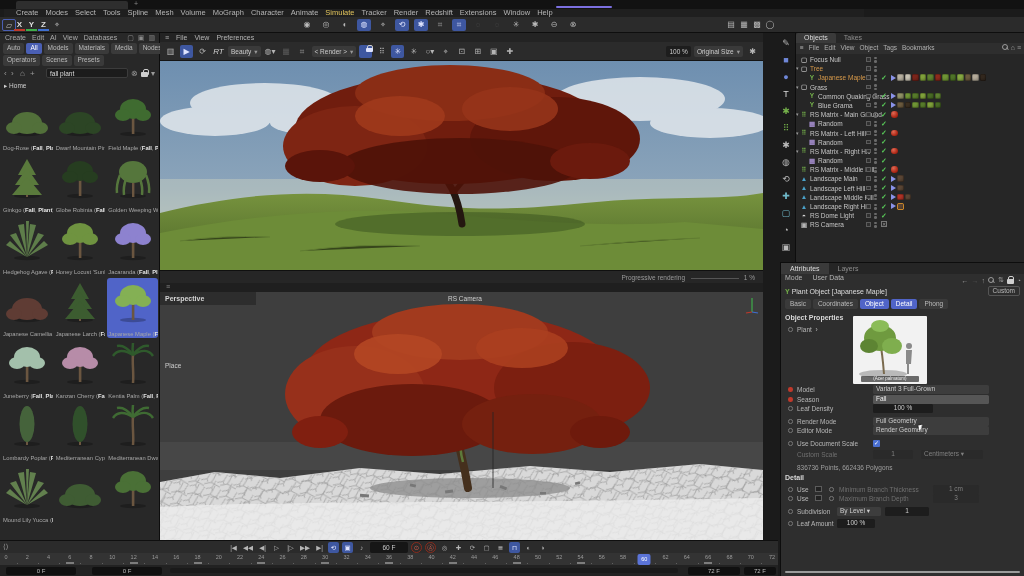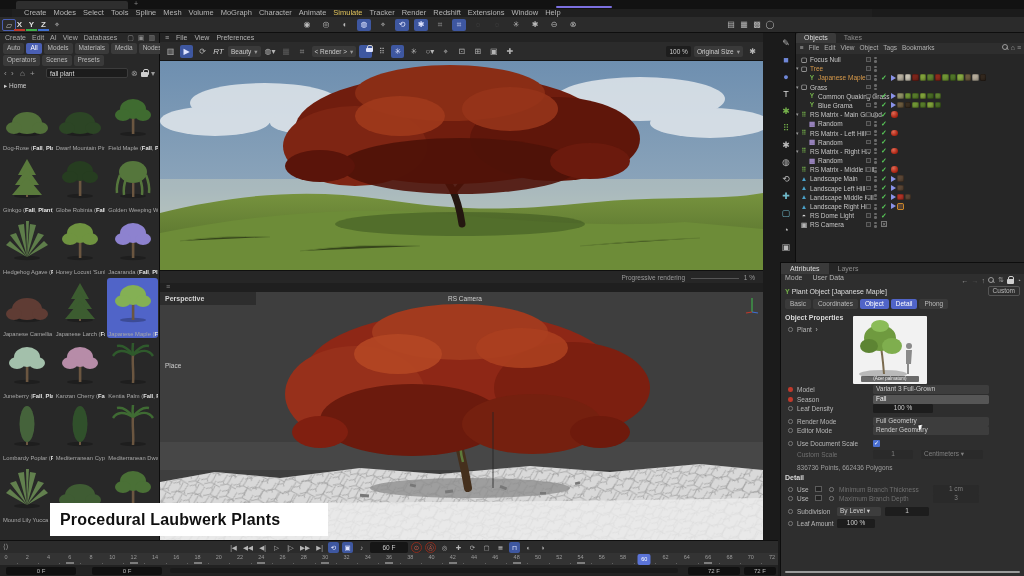--- a/index.html
+++ b/index.html
@@ -4,21 +4,21 @@
 <style>
 *{margin:0;padding:0;box-sizing:border-box}
 html,body{background:#000}
 #root{position:relative;width:1024px;height:576px;background:#1b1b1b;overflow:hidden;
   font-family:"Liberation Sans",sans-serif;color:#c8c8c8;font-size:7px}
 
 .titlebar{position:absolute;left:0;top:0;width:1024px;height:9px;background:#121212}
 .doc-tab{position:absolute;left:16px;top:1px;width:112px;height:8px;background:#2e2e2e;border-radius:2px 2px 0 0}
 .tab-plus{position:absolute;left:134px;top:0;color:#888;font-size:7px}
 .layout-underline{position:absolute;left:556px;top:6px;width:56px;height:2px;background:#7b6fe0;border-radius:1px}
-.menubar{position:absolute;left:12px;top:9px;width:860px;height:8px;background:#1f1f1f;white-space:nowrap;padding-left:12px}
+.menubar{position:absolute;left:4px;top:9px;width:860px;height:8px;background:#1f1f1f;white-space:nowrap;padding-left:12px}
 .menubar span{display:inline-block;font-size:7.5px;line-height:8px;color:#b5b5b5;margin-right:7px}
 .menubar span.active{color:#e0c35c}
 .toolbar2{position:absolute;left:0;top:17px;width:1024px;height:16px;background:#2b2b2b;border-bottom:1px solid #0e0e0e}
 .t2icon{position:absolute;top:2px;width:14px;height:12px;text-align:center;font-size:8px;line-height:12px;color:#b9b9b9;border-radius:2px}
 .t2icon.hl{background:#3e57a0;color:#dfe4ff}
 .t2icon.dim{color:#555}
 .xyz{position:absolute;top:2px;width:11px;height:12px;font-size:8px;line-height:11px;text-align:center;color:#ddd;font-weight:bold}
 .xyz i{display:block;height:2px;margin-top:-1px}
 
 .left-panel{position:absolute;left:0;top:33px;width:160px;height:507px;background:#282828;border-right:1px solid #0d0d0d}
@@ -1101,16 +1101,13 @@
       <span class="mark" style="left: 708.167px;"></span>
     </div>
   <div class="fieldsrow">
     <span class="ffield" style="left:6px;width:70px">0 F</span>
     <span class="ffield" style="left:92px;width:70px">0 F</span>
     <span class="rangebar"></span>
     <span class="ffield" style="left:688px;width:52px">72 F</span>
     <span class="ffield" style="left:744px;width:32px">72 F</span>
   </div>
 
-  <div class="title-box">
-      <span>Procedural Laubwerk Plants</span>
-    </div>
 </div>
 
 </body></html>

